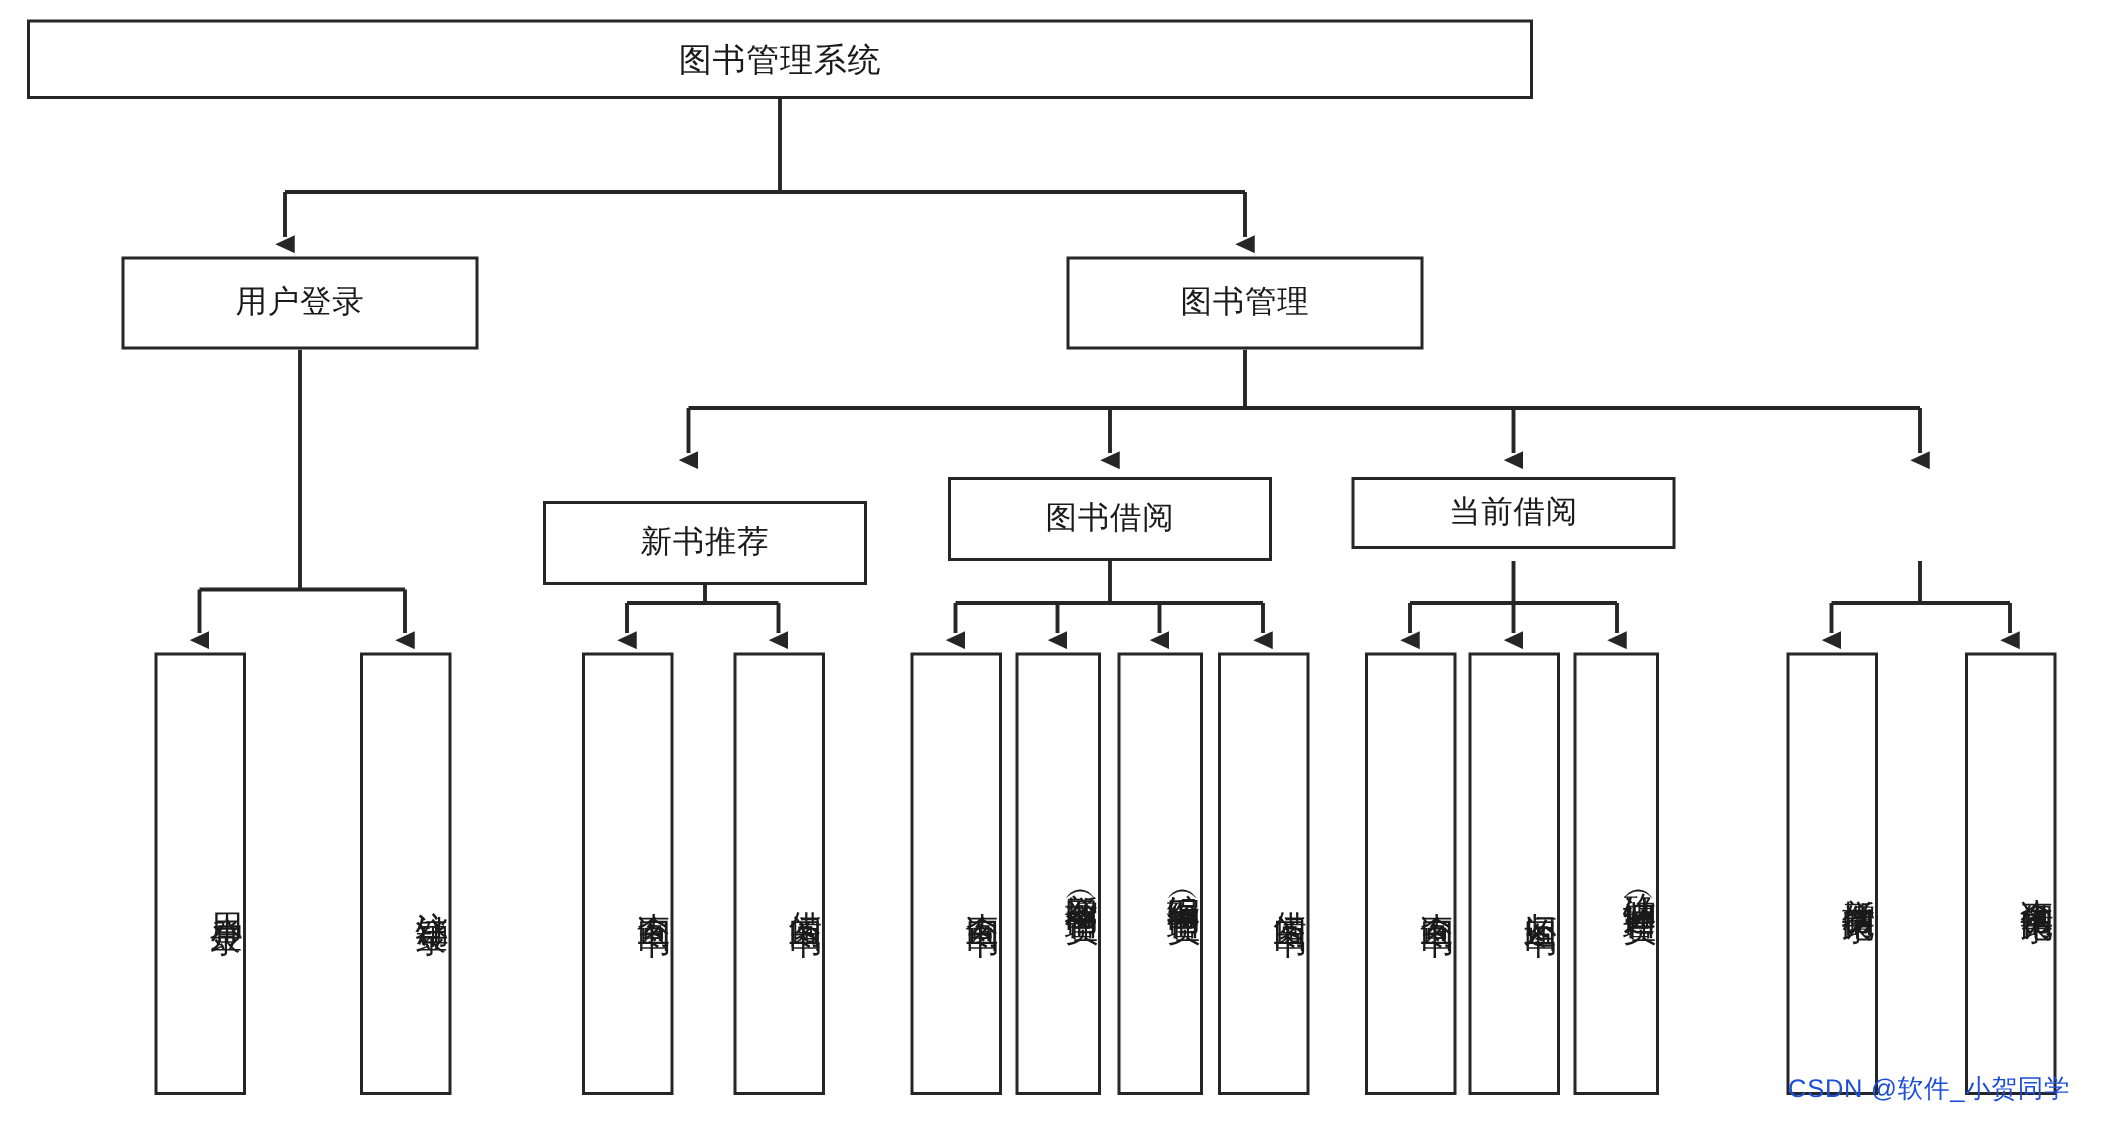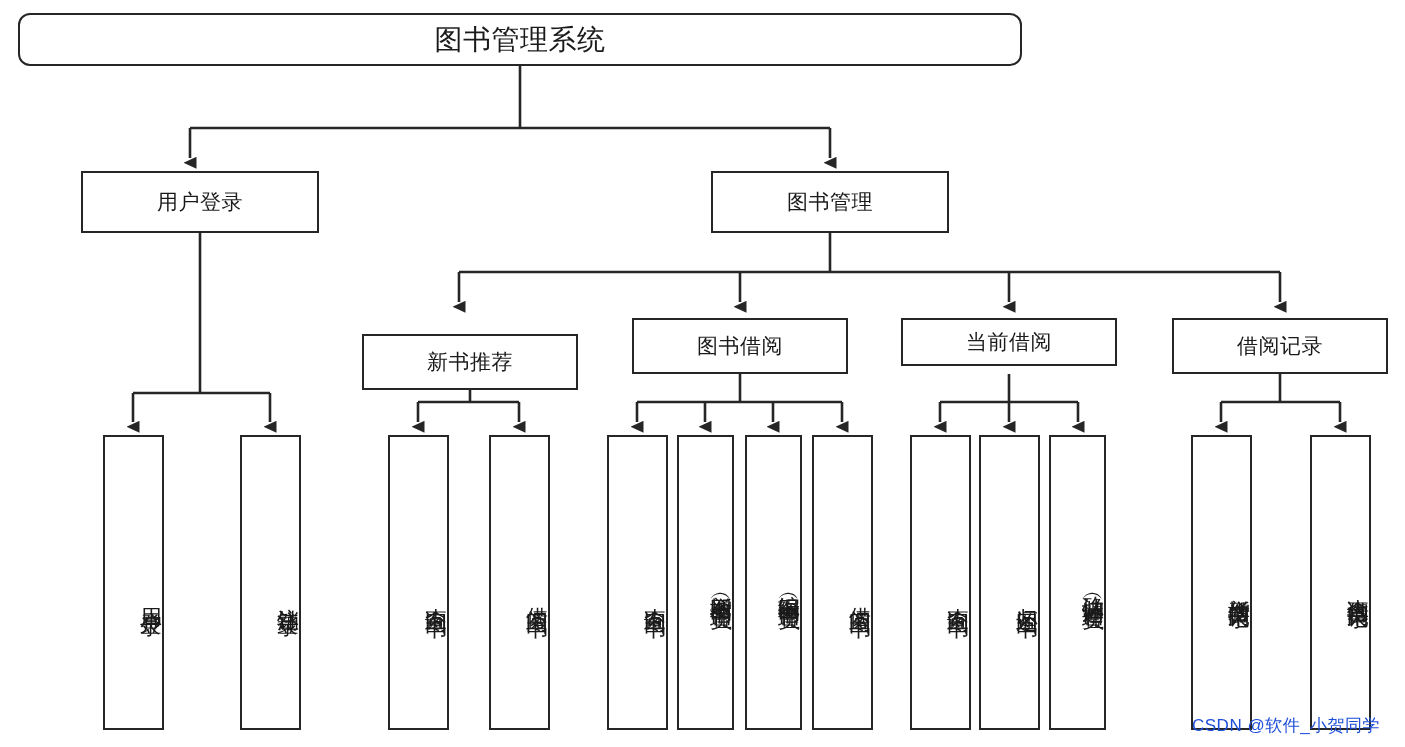--- a/index.html
+++ b/index.html
@@ -32,22 +32,21 @@
     color: #1a1a1a;
     display: flex;
     align-items: center;
     justify-content: center;
     font-size: 21px;
     line-height: 1.18;
     letter-spacing: 0.5px;
     z-index: 2;
   }
   .node.root {
-    font-size: 28px;
-    border-radius: 12px;
+    font-size: 22px;
   }
   .node.leaf {
     writing-mode: vertical-rl;
     text-orientation: upright;
     align-items: flex-start;
     justify-content: center;
     padding-top: 26px;
     font-size: 22px;
     letter-spacing: 3px;
     line-height: 1;
@@ -137,23 +136,20 @@
 
   <div class="node" style="left:362px; top:334px; width:216px; height:56px;">
     <span>新书推荐</span>
   </div>
   <div class="node" style="left:632px; top:318px; width:216px; height:56px;">
     <span>图书借阅</span>
   </div>
   <div class="node" style="left:901px; top:318px; width:216px; height:48px;">
     <span>当前借阅</span>
   </div>
-  <div class="node" style="left:1172px; top:318px; width:216px; height:56px;">
-    <span>借阅记录</span>
-  </div>
 
   <div class="node leaf" style="left:103px; top:435px; width:61px; height:295px;">
     <span>用户登录</span>
   </div>
   <div class="node leaf" style="left:240px; top:435px; width:61px; height:295px;">
     <span>注销登录</span>
   </div>
 
   <div class="node leaf" style="left:388px; top:435px; width:61px; height:295px;">
     <span>查询图书</span>

